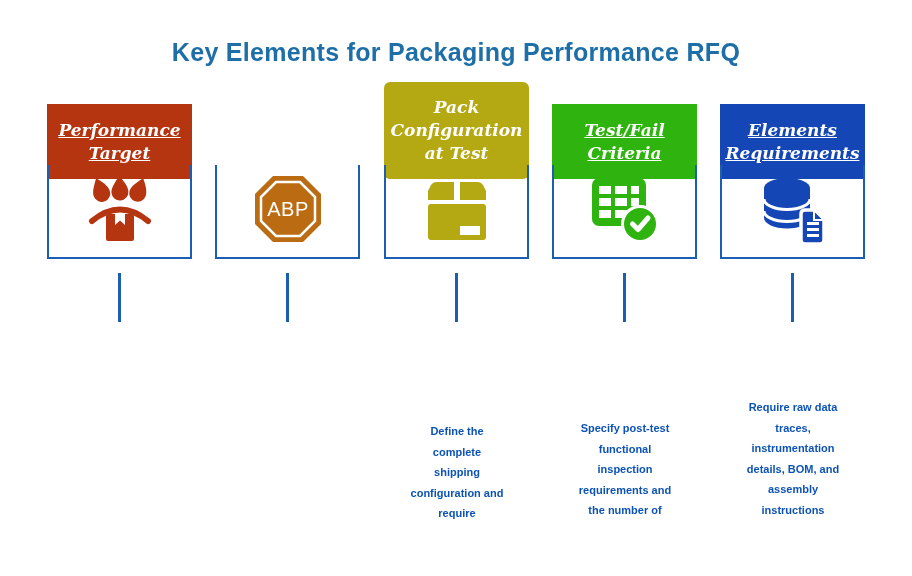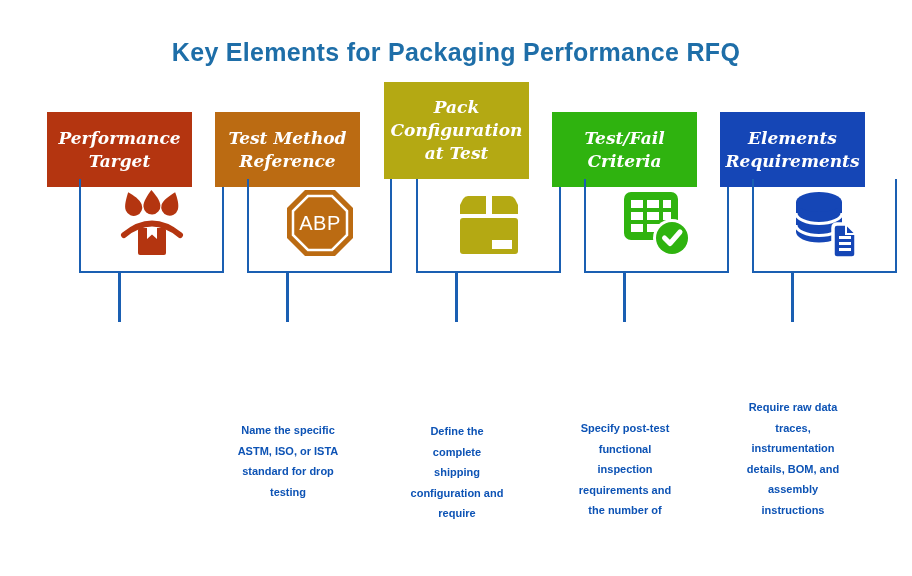--- a/index.html
+++ b/index.html
@@ -15,26 +15,26 @@
     font-size:25px;line-height:32px;font-weight:700;letter-spacing:.3px;
     color:var(--title-blue);
   }
   .column{position:absolute;top:0;width:145px;height:576px;}
   .col-header{
     position:absolute;left:0;width:145px;display:flex;align-items:center;justify-content:center;
     background:var(--accent);color:#ffffff;text-align:center;
     font-family:"DejaVu Serif","Liberation Serif",serif;font-style:italic;font-weight:700;
     font-size:17px;line-height:23px;white-space:pre-line;
   }
-  .hdr-2line{top:112px;height:75px;}
-  .hdr-3line{top:82px;height:97px;}
+  .hdr-2line{top:104px;height:75px;text-decoration:underline;}
+  .hdr-3line{top:82px;height:97px;border-radius:6px;}
   .icon-box{
-    position:absolute;top:179px;left:0;width:145px;height:94px;box-sizing:border-box;
+    position:absolute;top:165px;left:0;width:145px;height:94px;box-sizing:border-box;
     border:2px solid var(--line-blue);border-top:none;background:transparent;
-    display:flex;justify-content:center;margin-left:32px;
+    display:flex;justify-content:center;
   }
   .icon{color:var(--accent);margin-top:7px;}
   .connector{
     position:absolute;top:273px;left:71px;width:3px;height:49px;background:var(--line-blue);
   }
   .col-desc{
     position:absolute;left:-17px;width:180px;text-align:center;
     color:var(--text-blue);font-size:11px;line-height:20.5px;font-weight:600;
     white-space:pre-line;
   }
@@ -58,34 +58,28 @@
         <path fill="currentColor" d="M57,6 C61,11 65,17 65,22 A8.5,8.5 0 0 1 48,22 C48,17 53,11 57,6 Z" transform="rotate(18 58 16)"></path>
         <path fill="none" stroke="currentColor" stroke-width="6" stroke-linecap="round" d="M9,49 Q37,26 65,49"></path>
         <rect fill="currentColor" x="23" y="42" width="28" height="27" rx="2"></rect>
         <path fill="#ffffff" d="M32,42 h10 v11 l-5,-4.5 l-5,4.5 z"></path>
       </svg>
     </div>
     <div class="connector"></div>
   </div>
 
   <div class="column c2" style="--accent: #bb6b12;">
-    <div class="col-header hdr-2line">Test Method
-Reference</div>
     <div class="icon-box">
       <svg class="icon" width="74" height="74" viewBox="0 0 74 74">
         <polygon fill="currentColor" points="22,4 52,4 70,22 70,52 52,70 22,70 4,52 4,22"></polygon>
         <polygon fill="none" stroke="#ffffff" stroke-width="2.5" points="25,10 49,10 64,25 64,49 49,64 25,64 10,49 10,25"></polygon>
         <text x="37" y="44" text-anchor="middle" fill="#ffffff" font-family="Liberation Sans, sans-serif" font-size="20" font-weight="400" letter-spacing="0.5">ABP</text>
       </svg>
     </div>
     <div class="connector"></div>
-    <div class="col-desc d2">Name the specific
-ASTM, ISO, or ISTA
-standard for drop
-testing</div>
   </div>
 
   <div class="column c3" style="--accent: #b4a913;">
     <div class="col-header hdr-3line">Pack
 Configuration
 at Test</div>
     <div class="icon-box">
       <svg class="icon" width="74" height="74" viewBox="0 0 74 74">
         <path fill="currentColor" d="M34,10 L16,10 Q13,10 11,13 L8,19 L8,28 L34,28 Z"></path>
         <path fill="currentColor" d="M40,10 L58,10 Q61,10 63,13 L66,19 L66,28 L40,28 Z"></path>

